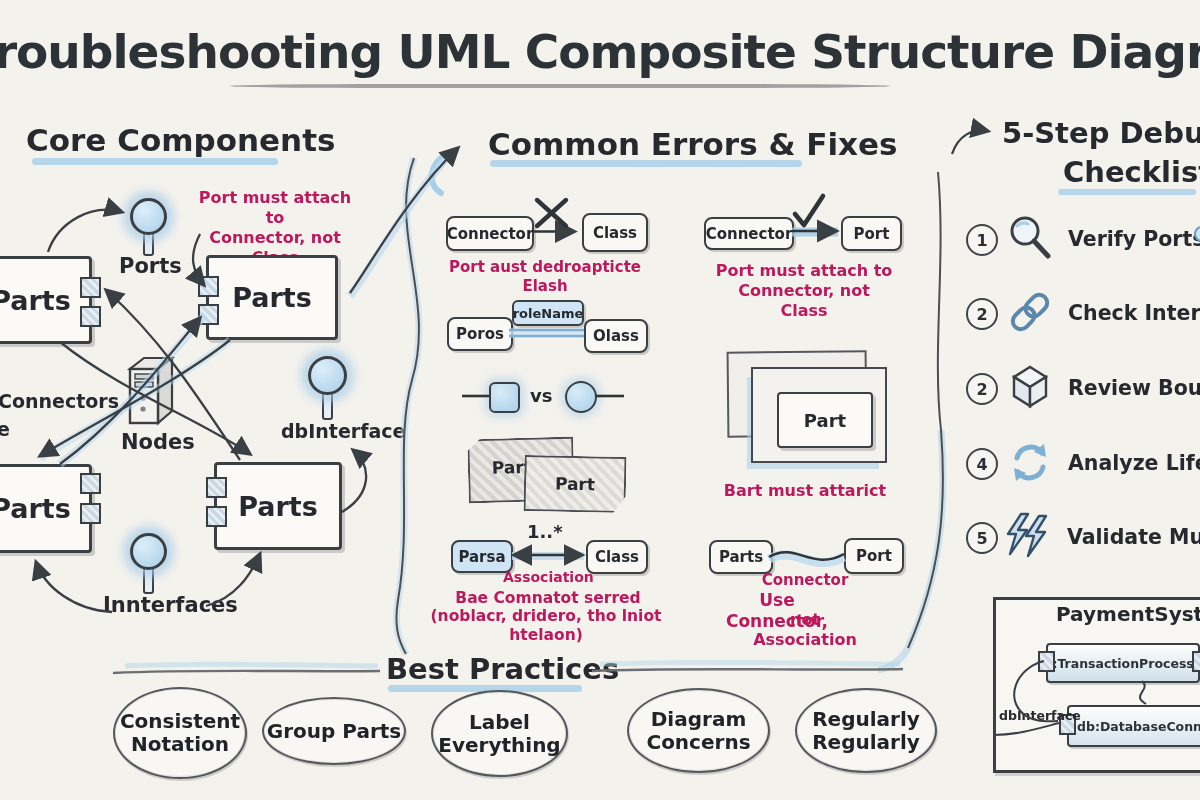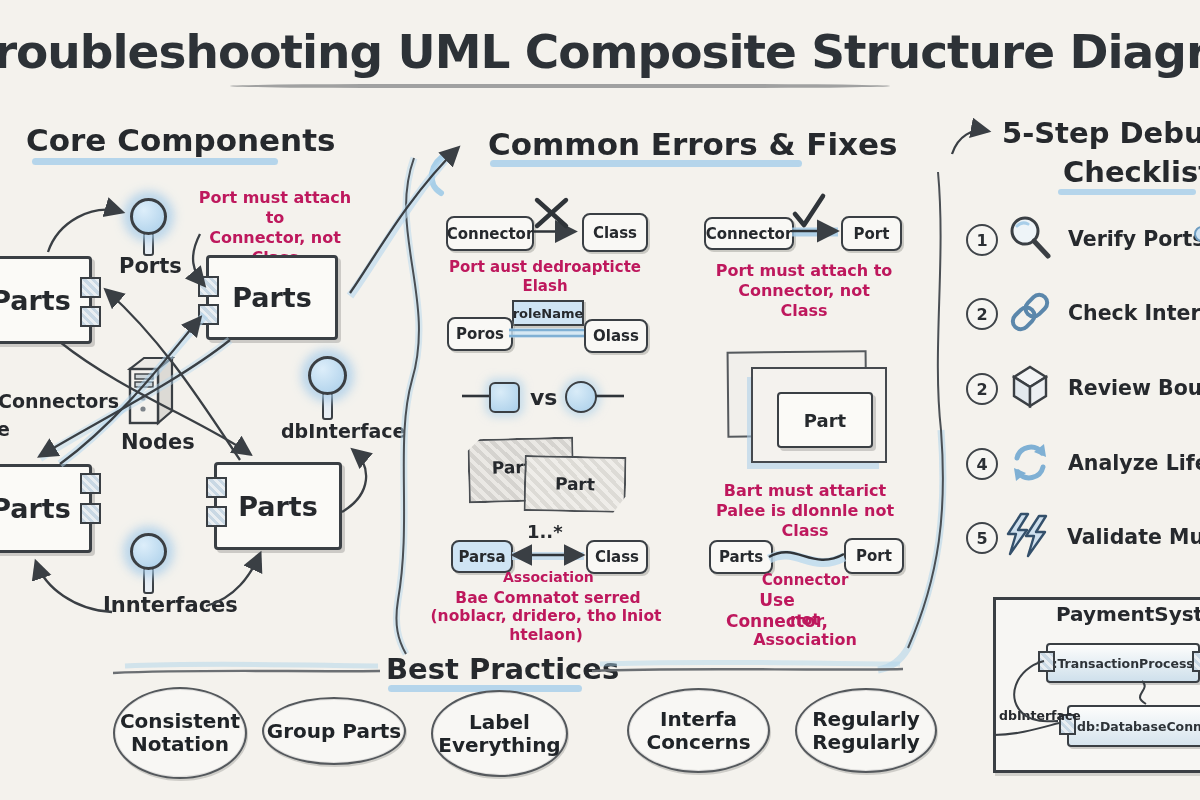--- a/index.html
+++ b/index.html
@@ -135,32 +135,32 @@
   <div class="hline" style="left:490px;top:160px;width:312px;height:7px;"></div>
 
   <div class="smallbox" style="left:446px;top:216px;width:84px;height:31px;">
     <span>Connector</span>
   </div>
   <div class="smallbox" style="left:582px;top:213px;width:62px;height:35px;">
     <span>Class</span>
   </div>
   <div class="cap" style="left:428px;top:258px;width:234px;font-size:15px;">Port aust dedroapticte Elash</div>
 
-  <div class="smallbox bluebox" style="left:512px;top:300px;width:68px;height:22px;font-size:13px;border-radius:0;">
+  <div class="smallbox bluebox" style="left:512px;top:300px;width:68px;height:22px;font-size:13px;border-radius:6px;">
     <span>roleName</span>
   </div>
   <div class="smallbox" style="left:447px;top:317px;width:62px;height:30px;">
     <span>Poros</span>
   </div>
   <div class="smallbox" style="left:584px;top:319px;width:60px;height:30px;">
     <span>Olass</span>
   </div>
 
   <div class="abs" style="left:489px;top:382px;width:27px;height:27px;border:2.6px solid #3a3f44;border-radius:6px;background:radial-gradient(circle at 35% 30%,#d9ecf8,#a9cee9);box-shadow:0 0 8px 4px rgba(169,206,233,.6);"></div>
-  <div class="lbl" style="left:530px;top:385px;font-size:22px;">vs</div>
+  <div class="lbl" style="left:530px;top:385px;font-size:18px;">vs</div>
   <div class="abs" style="left:565px;top:381px;width:28px;height:28px;border:2.6px solid #3a3f44;border-radius:50%;background:radial-gradient(circle at 35% 30%,#d9ecf8,#a9cee9);box-shadow:0 0 8px 4px rgba(169,206,233,.6);"></div>
 
   <div class="hatch" style="left:468px;top:438px;width:102px;height:60px;transform:rotate(-1.5deg);clip-path:polygon(0 18%,12% 0,100% 0,100% 100%,0 100%);">
     <span style="margin-left:-18px;margin-top:-6px;">Part</span>
   </div>
   <div class="hatch" style="left:524px;top:456px;width:98px;height:52px;transform:rotate(1.2deg);background:repeating-linear-gradient(45deg,#dddbd6 0 4px,#efede9 4px 8px);clip-path:polygon(0 0,100% 0,100% 70%,88% 100%,0 100%);">
     <span>Part</span>
   </div>
 
   <div class="smallbox bluebox" style="left:451px;top:540px;width:58px;height:29px;">
@@ -185,21 +185,20 @@
     <span>Connector, not Class</span>
   </div>
 
   <div class="abs" style="left:727px;top:351px;width:136px;height:82px;border:2.4px solid #55595d;background:#f1efeb;transform:rotate(-.6deg);"></div>
   <div class="abs" style="left:751px;top:367px;width:132px;height:92px;border:2.6px solid #45494e;background:#f4f2ee;box-shadow:-6px 8px 0 -2px rgba(169,206,233,.55);"></div>
   <div class="sketchbox" style="left:777px;top:392px;width:92px;height:52px;font-size:18px;border-width:2.6px;">
     <span>Part</span>
   </div>
   <div class="cap" style="left:698px;top:467px;width:214px;font-size:16px;margin-top:14px;">
     <span>Bart must attarict</span><br>
-    <span>Palee is dlonnle not Class</span>
   </div>
 
   <div class="smallbox" style="left:709px;top:540px;width:60px;height:30px;">
     <span>Parts</span>
   </div>
   <div class="smallbox" style="left:844px;top:538px;width:56px;height:32px;">
     <span>Port</span>
   </div>
   <div class="cap" style="left:753px;top:571px;width:104px;font-size:15px;">Connector</div>
   <div class="cap" style="left:712px;top:590px;width:130px;font-size:17px;">Use Connector,</div>
@@ -298,21 +297,21 @@
     <span>Notation</span>
   </div>
   <div class="ellipse" style="left:262px;top:697px;width:140px;height:64px;font-size:20px;">
     <span>Group Parts</span>
   </div>
   <div class="ellipse" style="left:431px;top:690px;width:133px;height:83px;font-size:20px;">
     <span>Label</span>
     <span>Everything</span>
   </div>
   <div class="ellipse" style="left:627px;top:688px;width:139px;height:81px;font-size:20px;">
-    <span>Interfa</span>
+    <span>Diagram</span>
     <span>Concerns</span>
   </div>
   <div class="ellipse" style="left:795px;top:688px;width:138px;height:81px;font-size:20px;">
     <span>Regularly</span>
     <span>Regularly</span>
   </div>
 </div>
 
 <svg class="overlay" width="1200" height="800" viewBox="0 0 1200 800">
   <defs>

